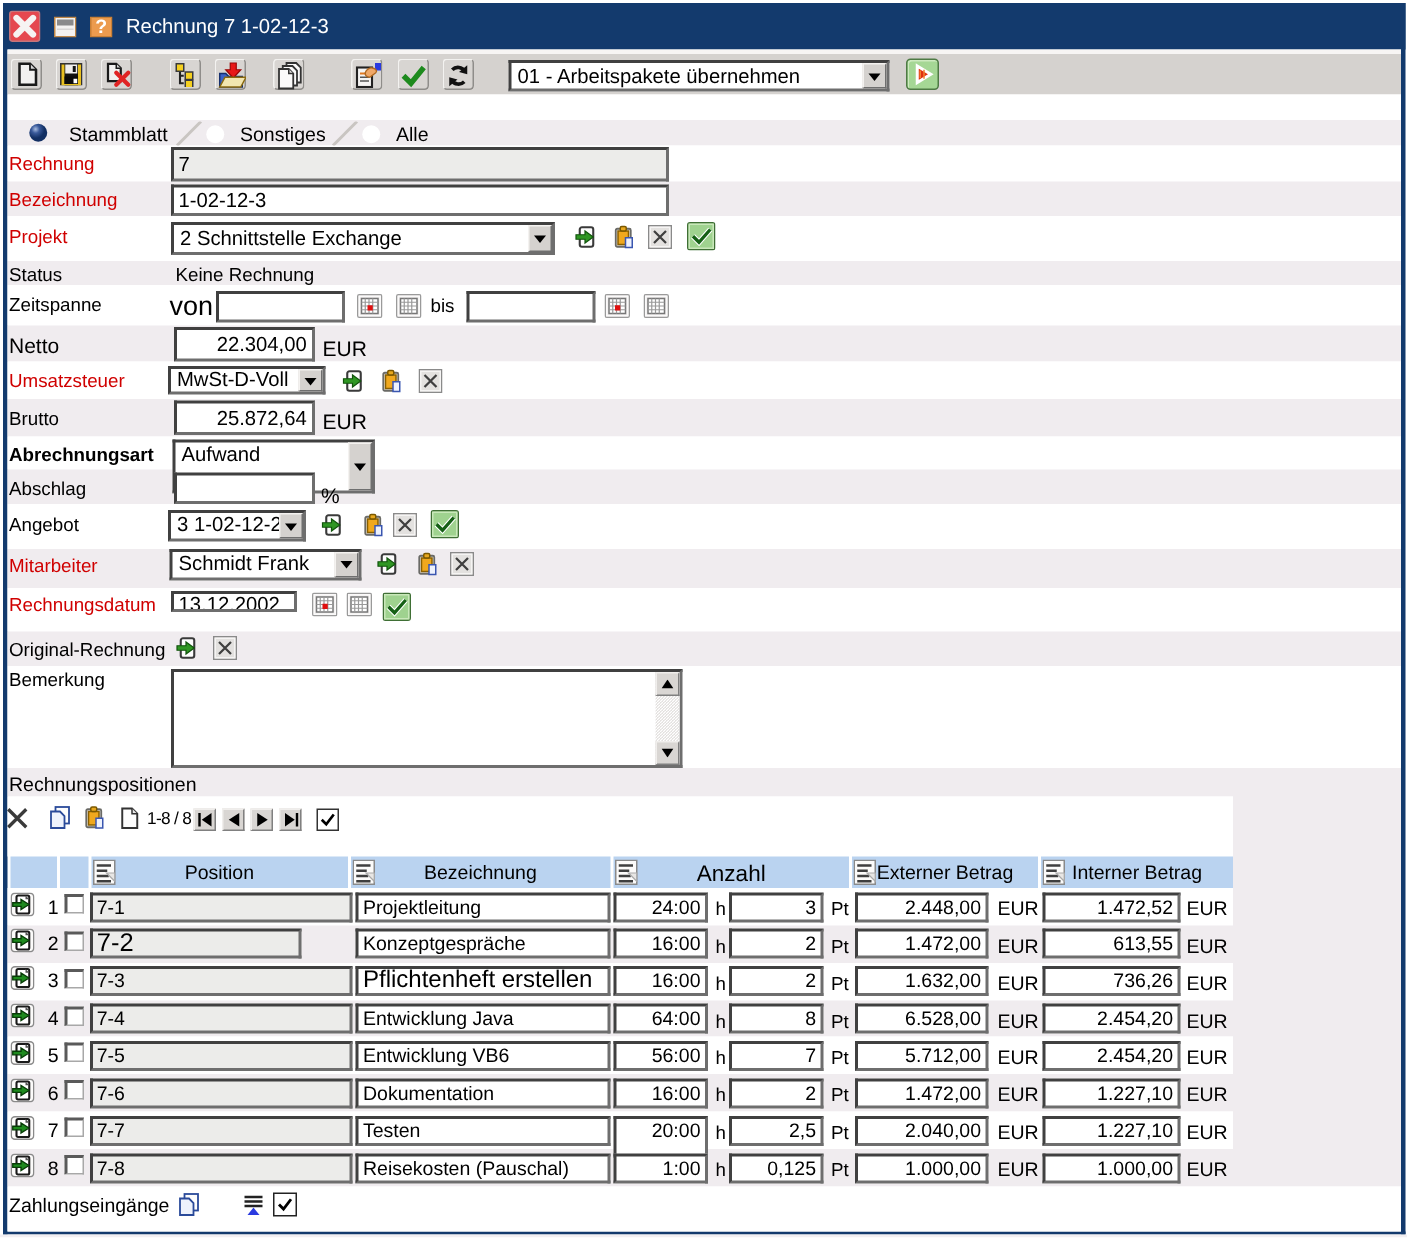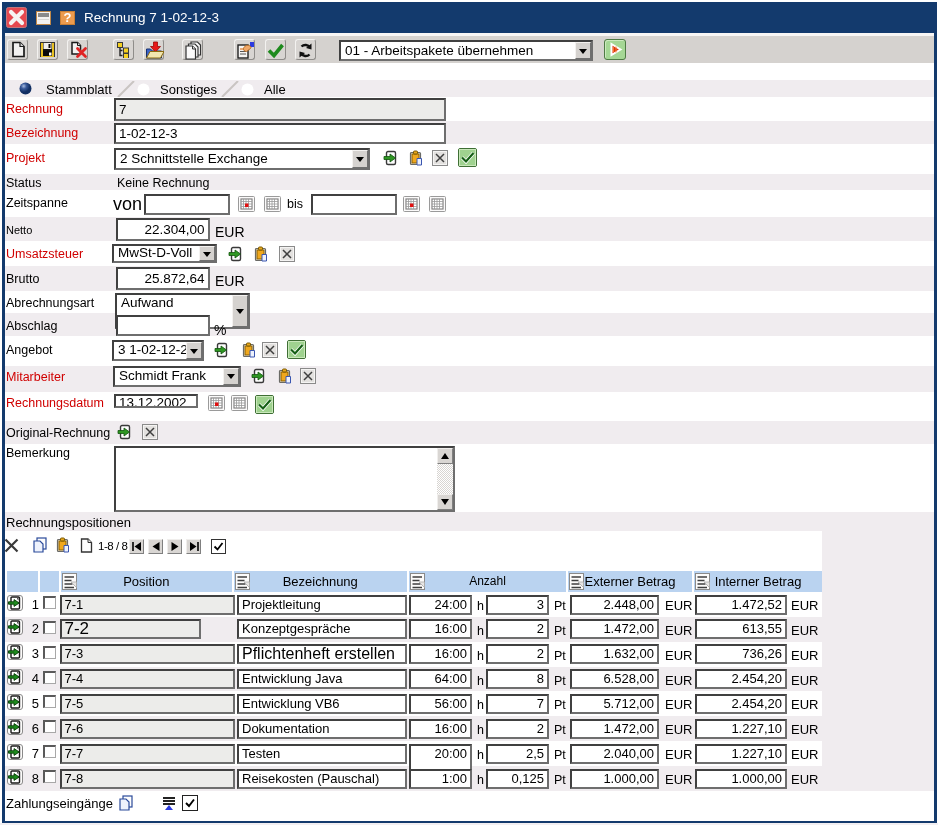--- a/index.html
+++ b/index.html
@@ -212,21 +212,21 @@
     <rect x="3" y="3" width="11" height="10" fill="#fff" stroke="#777"></rect>
     <path d="M3 5.5 H14 M3 8 H14 M3 10.5 H14 M5.5 3 V13 M8 3 V13 M10.5 3 V13" stroke="#999" stroke-width="0.8"></path>
     <rect x="7" y="7.5" width="3.5" height="3.5" fill="#e01010"></rect>
   </svg>
 <svg class="a" style="left:429px;top:196px;" width="17" height="16" viewBox="0 0 17 16">
     <rect x="0.5" y="0.5" width="16" height="15" rx="1" fill="#efedec" stroke="#9a9a9a"></rect>
     <rect x="1.5" y="1.5" width="14" height="13" fill="none" stroke="#fbfafa"></rect>
     <rect x="3" y="3" width="11" height="10" fill="#fff" stroke="#777"></rect>
     <path d="M3 5.5 H14 M3 8 H14 M3 10.5 H14 M5.5 3 V13 M8 3 V13 M10.5 3 V13" stroke="#999" stroke-width="0.8"></path>
   </svg>
-<div class="a" style="left:6px;top:223px;font-size:11px;line-height:14.5px;color:#000;white-space:nowrap;">Netto</div>
+<div class="a" style="left:6px;top:223px;font-size:14px;line-height:14.5px;color:#000;white-space:nowrap;">Netto</div>
 <div class="inp rt" style="left:115.5px;top:218px;width:94px;height:23px;line-height:19px;font-size:13.5px">22.304,00</div>
 <div class="a" style="left:215px;top:224px;font-size:14px;line-height:16px;color:#000;white-space:nowrap;">EUR</div>
 <div class="a" style="left:6px;top:247px;font-size:12.5px;line-height:14.5px;color:#d00000;white-space:nowrap;">Umsatzsteuer</div>
 <div class="dd" style="left:112px;top:244px;width:105px;height:19px;line-height:14px">MwSt-D-Voll<span class="dda"></span></div>
 <svg class="a" style="left:228px;top:246px;" width="16" height="16" viewBox="0 0 16 16">
     <rect x="3.5" y="1.5" width="9" height="13" rx="1.5" fill="#fdfdfd" stroke="#3a3a3a" stroke-width="1.4"></rect>
     <path d="M1 6.5 H7 V4 L12.5 8 L7 12 V9.5 H1 Z" fill="#2f9623" stroke="#11540c" stroke-width="0.8"></path>
   </svg>
 <svg class="a" style="left:253px;top:246px;" width="16" height="16" viewBox="0 0 16 16">
     <rect x="2.5" y="2.5" width="10" height="12" rx="1" fill="#e8e6e2" stroke="#6a6a66" stroke-width="1.2"></rect>
@@ -235,21 +235,21 @@
     <path d="M9 8.5 H13.5 V15 H9 Z" fill="#eef2fc" stroke="#3a56b0" stroke-width="1"></path>
   </svg>
 <svg class="a" style="left:279px;top:246px;" width="16" height="16" viewBox="0 0 16 16">
     <rect x="0.5" y="0.5" width="15" height="15" fill="#e3e1df" stroke="#8a8a8a"></rect>
     <rect x="1.5" y="1.5" width="13" height="13" fill="none" stroke="#f5f4f3"></rect>
     <path d="M4 4 L12 12 M12 4 L4 12" stroke="#3f3f3f" stroke-width="1.5"></path>
   </svg>
 <div class="a" style="left:6px;top:272px;font-size:12.5px;line-height:14.5px;color:#000;white-space:nowrap;">Brutto</div>
 <div class="inp rt" style="left:115.5px;top:267px;width:94px;height:23px;line-height:19px;font-size:13.5px">25.872,64</div>
 <div class="a" style="left:215px;top:273px;font-size:14px;line-height:16px;color:#000;white-space:nowrap;">EUR</div>
-<div class="a" style="left:6px;top:296px;font-size:12.5px;line-height:14.5px;color:#000;white-space:nowrap;">Abrechnungsart</div>
+<div class="a" style="left:6px;top:296px;font-size:12.5px;line-height:14.5px;color:#000;white-space:nowrap;font-weight:bold;">Abrechnungsart</div>
 <div class="dd" style="left:115px;top:292.5px;width:135px;height:36px;line-height:15px">Aufwand<span class="dda"></span></div>
 <div class="a" style="left:6px;top:319px;font-size:12.5px;line-height:14.5px;color:#000;white-space:nowrap;">Abschlag</div>
 <div class="inp" style="left:115.5px;top:314.5px;width:94px;height:21px;line-height:17px;font-size:13.5px"></div>
 <div class="a" style="left:214px;top:322px;font-size:14px;line-height:16px;color:#000;white-space:nowrap;">%</div>
 <div class="a" style="left:6px;top:343px;font-size:12.5px;line-height:14.5px;color:#000;white-space:nowrap;">Angebot</div>
 <div class="dd" style="left:112px;top:340px;width:92px;height:21px;line-height:16px">3 1-02-12-2<span class="dda"></span></div>
 <svg class="a" style="left:214px;top:342px;" width="16" height="16" viewBox="0 0 16 16">
     <rect x="3.5" y="1.5" width="9" height="13" rx="1.5" fill="#fdfdfd" stroke="#3a3a3a" stroke-width="1.4"></rect>
     <path d="M1 6.5 H7 V4 L12.5 8 L7 12 V9.5 H1 Z" fill="#2f9623" stroke="#11540c" stroke-width="0.8"></path>
   </svg>
@@ -385,21 +385,21 @@
     <path d="M2.5 4 H12 M2.5 7.5 H9.5 M2.5 11 H10.5 M2.5 14.5 H12" stroke="#3f3f3f" stroke-width="1.7"></path>
     <path d="M9 9 L14.5 14.5 L14.5 9 Z" fill="#e8e6e4" stroke="#aaa" stroke-width="0.8"></path>
   </svg>
 <div class="a" style="left:233.5px;top:574px;width:173.5px;text-align:center;font-size:13px">Bezeichnung</div>
 <div class="th" style="left:409px;width:157px"></div>
 <svg class="a" style="left:410px;top:573px;" width="16" height="17" viewBox="0 0 16 17">
     <rect x="0.5" y="0.5" width="14" height="16" fill="#fcfbfa" stroke="#8a8a8a"></rect>
     <path d="M2.5 4 H12 M2.5 7.5 H9.5 M2.5 11 H10.5 M2.5 14.5 H12" stroke="#3f3f3f" stroke-width="1.7"></path>
     <path d="M9 9 L14.5 14.5 L14.5 9 Z" fill="#e8e6e4" stroke="#aaa" stroke-width="0.8"></path>
   </svg>
-<div class="a" style="left:409px;top:574px;width:157px;text-align:center;font-size:12px">Anzahl</div>
+<div class="a" style="left:409px;top:574px;width:157px;text-align:center;font-size:15px">Anzahl</div>
 <div class="th" style="left:568px;width:124px"></div>
 <svg class="a" style="left:569px;top:573px;" width="16" height="17" viewBox="0 0 16 17">
     <rect x="0.5" y="0.5" width="14" height="16" fill="#fcfbfa" stroke="#8a8a8a"></rect>
     <path d="M2.5 4 H12 M2.5 7.5 H9.5 M2.5 11 H10.5 M2.5 14.5 H12" stroke="#3f3f3f" stroke-width="1.7"></path>
     <path d="M9 9 L14.5 14.5 L14.5 9 Z" fill="#e8e6e4" stroke="#aaa" stroke-width="0.8"></path>
   </svg>
 <div class="a" style="left:568px;top:574px;width:124px;text-align:center;font-size:13px">Externer Betrag</div>
 <div class="th" style="left:694px;width:128px"></div>
 <svg class="a" style="left:695px;top:573px;" width="16" height="17" viewBox="0 0 16 17">
     <rect x="0.5" y="0.5" width="14" height="16" fill="#fcfbfa" stroke="#8a8a8a"></rect>

